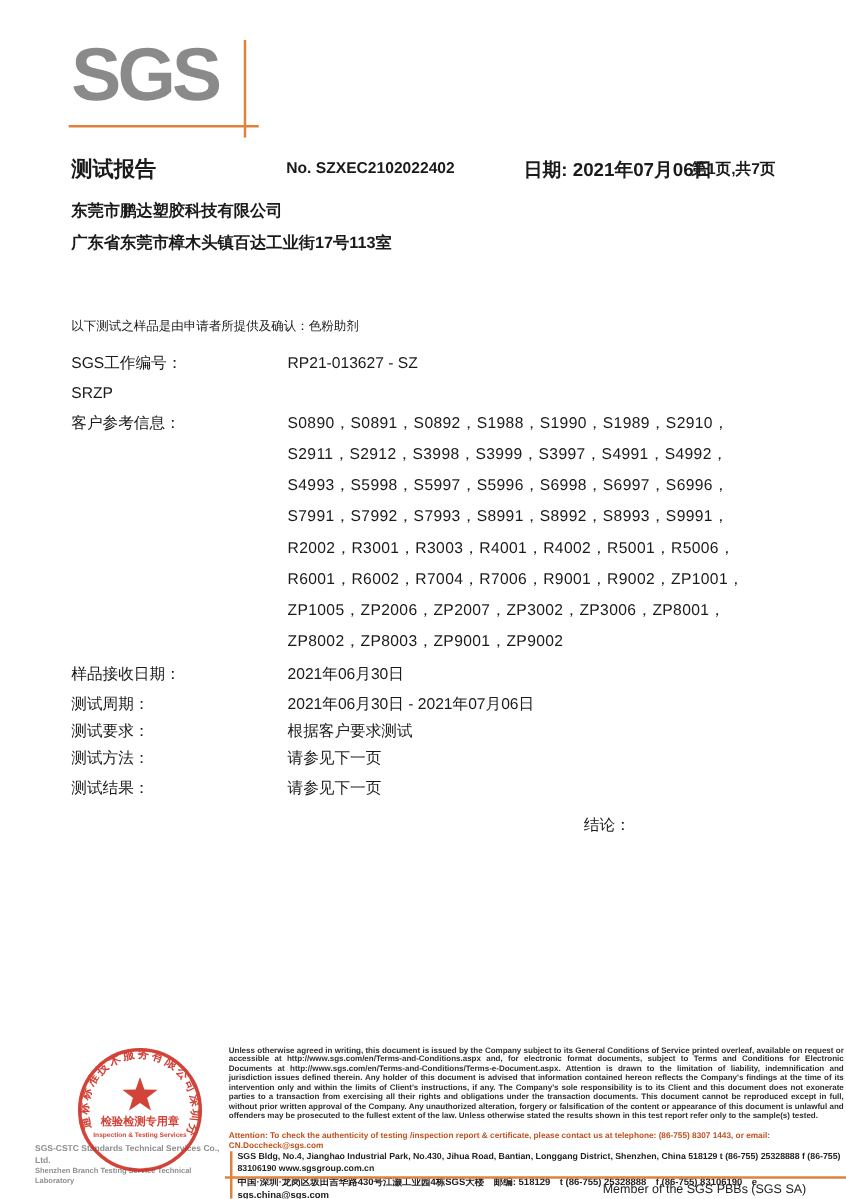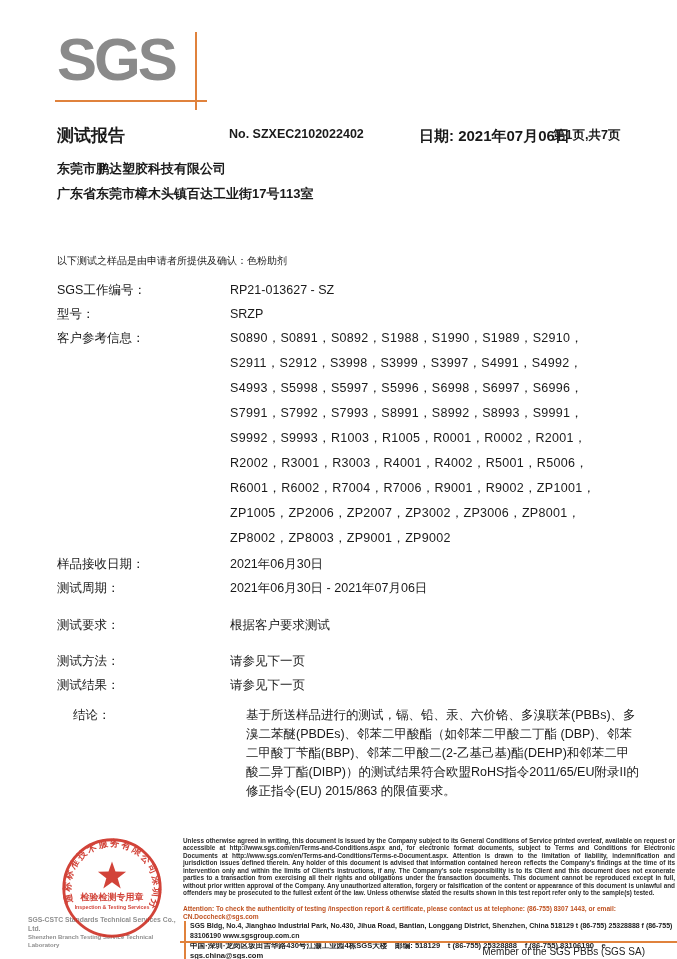--- a/index.html
+++ b/index.html
@@ -35,21 +35,21 @@
   
   .intro { position: absolute; left: 57px; top: 254px; width: 580px; font-size: 10px; }
   .fields { position: absolute; left: 57px; top: 278px; width: 583px; }
   .frow { display: flex; align-items: flex-start; justify-content: flex-end; }
   .flabel { width: 173px; flex: 0 0 173px; font-size: 12.5px; line-height: 24px; }
   .fvalue { flex: 1; font-size: 12.5px; line-height: 24px; }
   .ref-line { line-height: 25px; letter-spacing: 0.3px; }
   .gap-s { margin-top: 1px; }
   .conclusion .fvalue { line-height: 19px; padding-top: 3px; text-align: left; }
   .conclusion { margin-top: 6px; margin-left: 16px; }
-  .frow.tight .flabel, .frow.tight .fvalue { line-height: 21px; margin-top: 15px; }
+  .frow.tight .flabel, .frow.tight .fvalue { line-height: 21px; }
 
   
   .fine-print {
     position: absolute; left: 183px; top: 837px; width: 492px;
     font-size: 6.4px; line-height: 7.45px; text-align: justify;
     color: #2f2f2f; font-weight: 700;
   }
   .attention-note {
     position: absolute; left: 183px; top: 905px; width: 492px;
     font-size: 6.6px; line-height: 7.5px;
@@ -96,32 +96,30 @@
   <div class="intro">以下测试之样品是由申请者所提供及确认：色粉助剂</div>
 
   <div class="fields">
 
     <div class="frow">
       <div class="flabel">SGS工作编号：</div>
       <div class="fvalue">RP21-013627 - SZ</div>
     </div>
 
     <div class="frow">
-      <div class="flabel">型号：</div>
       <div class="fvalue">SRZP</div>
     </div>
 
     <div class="frow">
       <div class="flabel">客户参考信息：</div>
       <div class="fvalue">
         <div class="ref-line">S0890，S0891，S0892，S1988，S1990，S1989，S2910，</div>
         <div class="ref-line">S2911，S2912，S3998，S3999，S3997，S4991，S4992，</div>
         <div class="ref-line">S4993，S5998，S5997，S5996，S6998，S6997，S6996，</div>
         <div class="ref-line">S7991，S7992，S7993，S8991，S8992，S8993，S9991，</div>
-        <div class="ref-line">S9992，S9993，R1003，R1005，R0001，R0002，R2001，</div>
         <div class="ref-line">R2002，R3001，R3003，R4001，R4002，R5001，R5006，</div>
         <div class="ref-line">R6001，R6002，R7004，R7006，R9001，R9002，ZP1001，</div>
         <div class="ref-line">ZP1005，ZP2006，ZP2007，ZP3002，ZP3006，ZP8001，</div>
         <div class="ref-line">ZP8002，ZP8003，ZP9001，ZP9002</div>
       </div>
     </div>
 
     <div class="frow gap-s">
       <div class="flabel">样品接收日期：</div>
       <div class="fvalue">2021年06月30日</div>
@@ -142,21 +140,20 @@
       <div class="fvalue">请参见下一页</div>
     </div>
 
     <div class="frow gap-s">
       <div class="flabel">测试结果：</div>
       <div class="fvalue">请参见下一页</div>
     </div>
 
     <div class="frow conclusion">
       <div class="flabel">结论：</div>
-      <div class="fvalue">基于所送样品进行的测试，镉、铅、汞、六价铬、多溴联苯(PBBs)、多溴二苯醚(PBDEs)、邻苯二甲酸酯（如邻苯二甲酸二丁酯 (DBP)、邻苯二甲酸丁苄酯(BBP)、邻苯二甲酸二(2-乙基己基)酯(DEHP)和邻苯二甲酸二异丁酯(DIBP)）的测试结果符合欧盟RoHS指令2011/65/EU附录II的修正指令(EU) 2015/863 的限值要求。</div>
     </div>
 
   </div>
 
   <div class="fine-print">Unless otherwise agreed in writing, this document is issued by the Company subject to its General Conditions of Service printed overleaf, available on request or accessible at http://www.sgs.com/en/Terms-and-Conditions.aspx and, for electronic format documents, subject to Terms and Conditions for Electronic Documents at http://www.sgs.com/en/Terms-and-Conditions/Terms-e-Document.aspx. Attention is drawn to the limitation of liability, indemnification and jurisdiction issues defined therein. Any holder of this document is advised that information contained hereon reflects the Company's findings at the time of its intervention only and within the limits of Client's instructions, if any. The Company's sole responsibility is to its Client and this document does not exonerate parties to a transaction from exercising all their rights and obligations under the transaction documents. This document cannot be reproduced except in full, without prior written approval of the Company. Any unauthorized alteration, forgery or falsification of the content or appearance of this document is unlawful and offenders may be prosecuted to the fullest extent of the law. Unless otherwise stated the results shown in this test report refer only to the sample(s) tested.</div>
   <div class="attention-note">Attention: To check the authenticity of testing /inspection report &amp; certificate, please contact us at telephone: (86-755) 8307 1443, or email: CN.Doccheck@sgs.com</div>
 
   <div class="address-block">
     <div class="en-line">SGS Bldg, No.4, Jianghao Industrial Park, No.430, Jihua Road, Bantian, Longgang District, Shenzhen, China 518129   t (86-755) 25328888   f (86-755) 83106190   www.sgsgroup.com.cn</div>
     <div class="cn-line">中国·深圳·龙岗区坂田吉华路430号江灏工业园4栋SGS大楼　邮编: 518129　t (86-755) 25328888　f (86-755) 83106190　e sgs.china@sgs.com</div>

